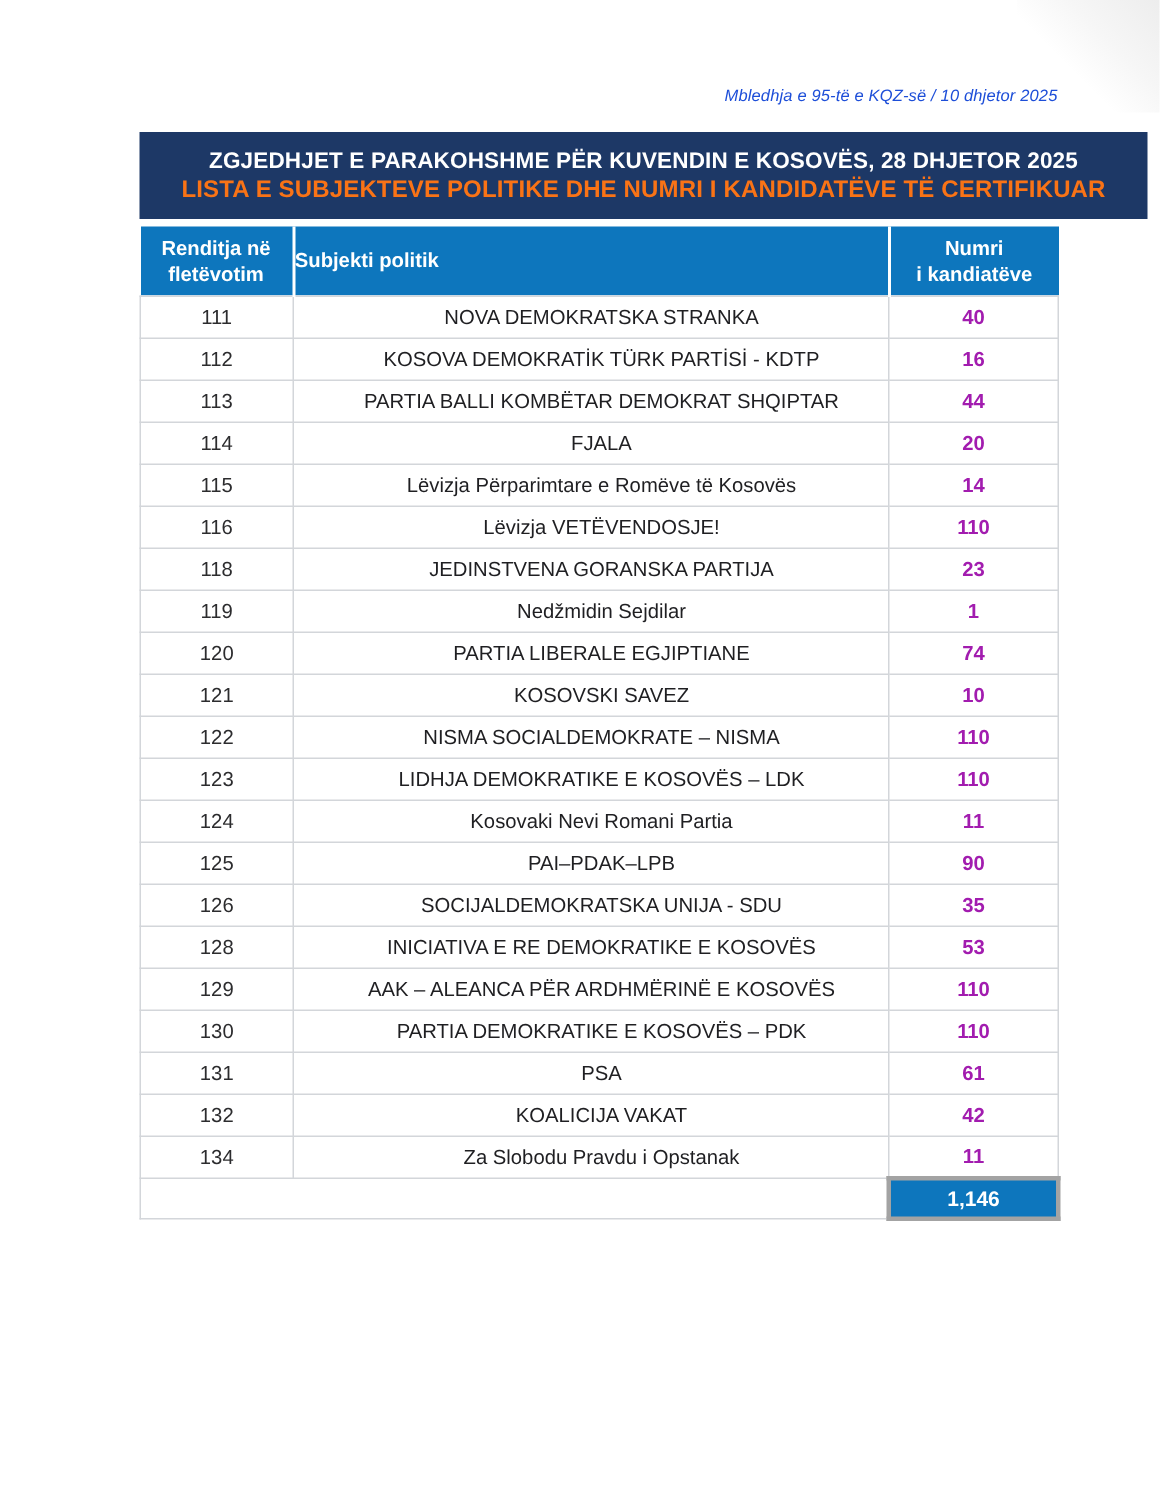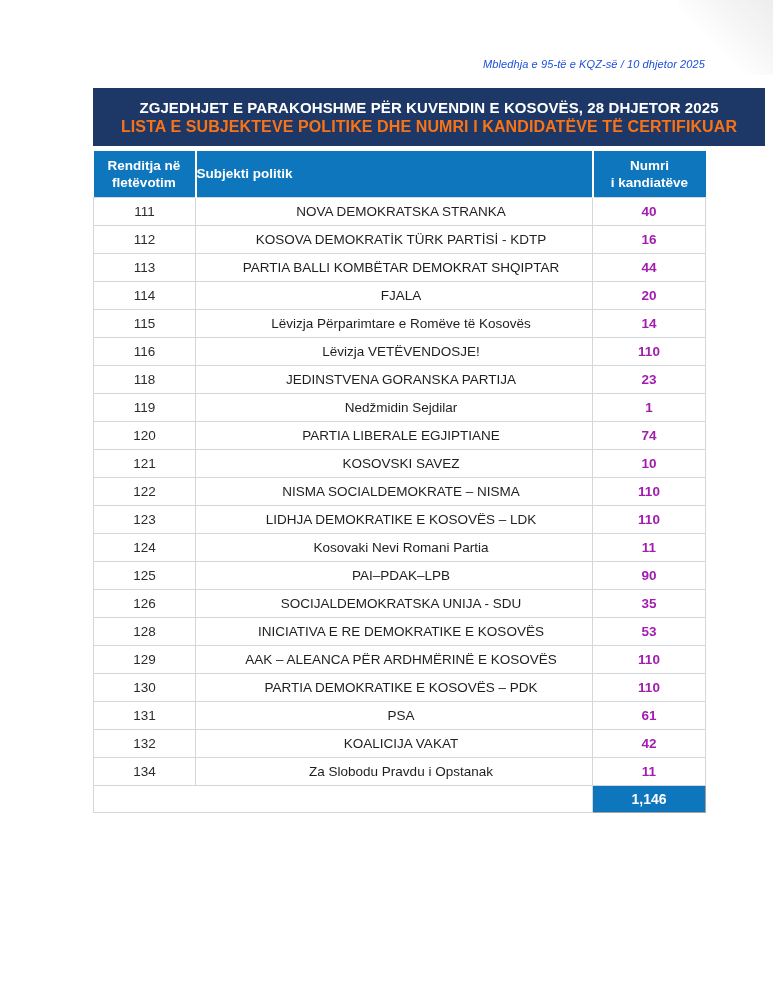--- a/index.html
+++ b/index.html
@@ -60,21 +60,21 @@
   td.cell-subject { text-align:center; padding-left:14px; }
   td.cell-count   { text-align:center; font-weight:bold; color:#a21caf; }
 
   tfoot td.total-empty {
     background:#ffffff; height:27px;
     border:1px solid #d3d6da;
   }
   tfoot td.total-cell {
     background:#0d76bd; color:#ffffff;
     font-size:14px; font-weight:bold; text-align:center;
-    height:27px; border:1px solid #a3a3a3;
+    height:27px; border:3px solid #a3a3a3;
   }
 </style>
 </head>
 <body>
 
 <div class="page">
 
   <div class="corner-artifact"></div>
 
   <div class="meeting-line">Mbledhja e 95-të e KQZ-së / 10 dhjetor 2025</div>

